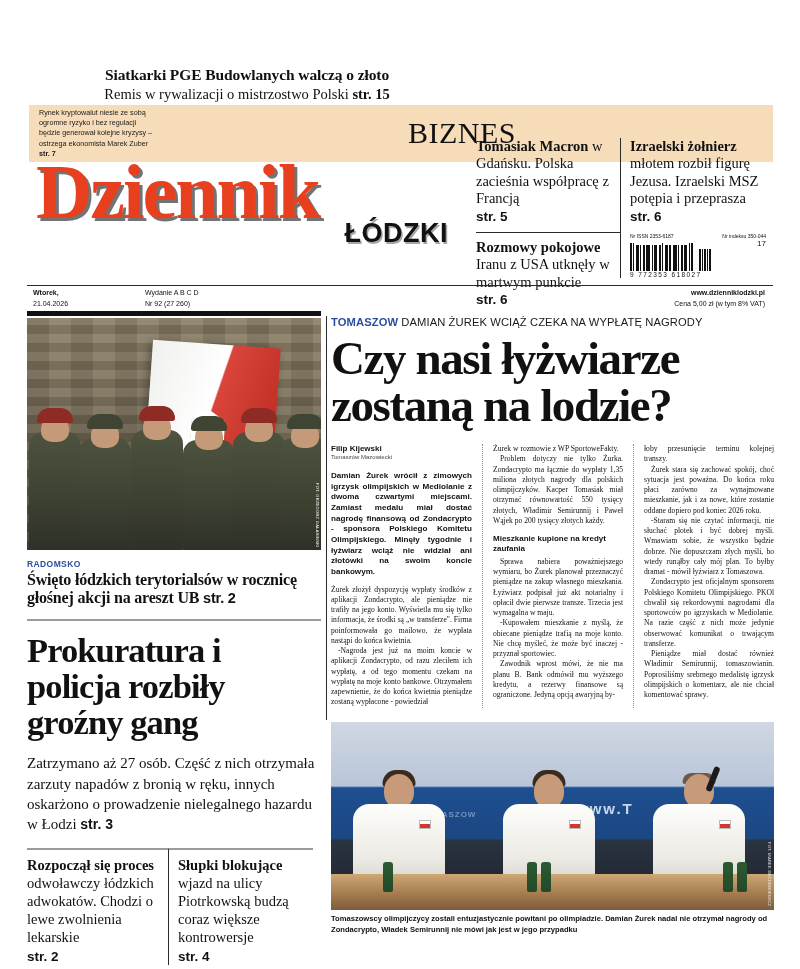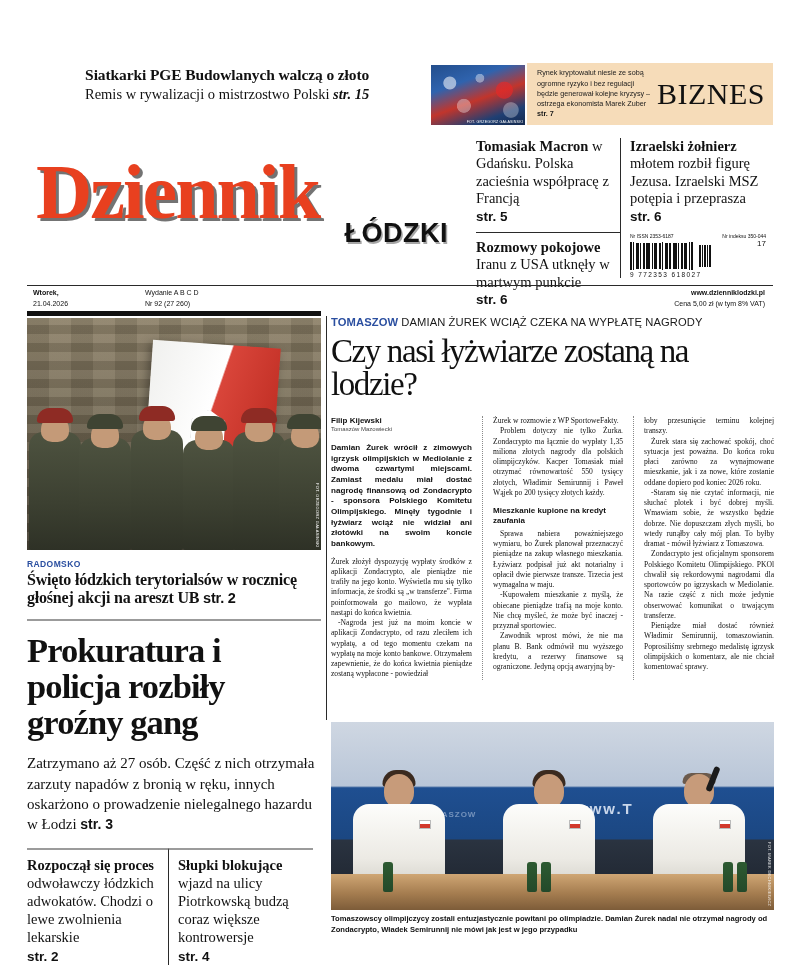--- a/index.html
+++ b/index.html
@@ -8,35 +8,35 @@
     background: #ffffff;
     font-family: "Liberation Serif", serif;
     color: #111111;
     overflow: hidden;
   }
   .page { position: relative; width: 800px; height: 969px; background:#fff; }
 
   
   .promo {
     position: absolute; left: 27px; top: 63px; width: 746px; height: 62px;
-    display: flex; align-items: stretch;
+    display: flex; align-items: stretch; flex-direction: column;
   }
   .promo-left {
     width: 440px; padding-top: 3px; text-align: center;
     display: flex; flex-direction: column; justify-content: flex-start;
   }
   .promo-l1 {
     font-family: "Liberation Serif", serif;
     font-weight: 700; font-size: 15.5px; letter-spacing: -0.1px; line-height: 1.15;
   }
   .promo-l2 {
     font-family: "Liberation Serif", serif;
     font-size: 14.5px; line-height: 1.25; margin-top: 1px;
   }
-  .promo-l2 b { font-weight: 700; font-style: italic; }
+  .promo-l2 b { font-weight: 700; }
   .promo-photo {
     width: 103px; margin-left: 4px; margin-top: 2px;
     background: linear-gradient(160deg,#234e8c 0%,#2f63ae 30%,#c1352c 55%,#1f3f73 80%,#14294d 100%);
     position: relative; overflow: hidden;
   }
   .promo-photo::after{
     content:""; position:absolute; inset:0;
     background:
       radial-gradient(circle at 20% 30%, rgba(255,255,255,.55) 0 7%, transparent 8%),
       radial-gradient(circle at 52% 22%, rgba(255,255,255,.40) 0 6%, transparent 7%),
@@ -93,21 +93,21 @@
   .tcol-a { width: 144px; padding-right: 8px; }
   .tcol-b { width: 146px; padding-left: 9px; border-left: 1px solid #2a2a2a; }
   .teaser-sep { border-top: 1px solid #2a2a2a; margin: 7px 0 6px 0; width: 144px; }
 
   
   .barcode-box { width: 146px; padding-left: 9px; border-left: 1px solid #2a2a2a; padding-top: 8px;}
   .barcode-meta {
     display: flex; justify-content: space-between;
     font-family: "Liberation Sans", sans-serif; font-size: 5px; color: #111; margin-bottom: 2px;
   }
-  .barcode-strip { display: flex; align-items: center; height: 30px; gap: 0; position: relative;}
+  .barcode-strip { display: flex; align-items: flex-end; height: 30px; gap: 0; position: relative;}
   .bc { background: #111; }
   .bc-num {
     font-family: "Liberation Sans", sans-serif; font-size: 6.5px; letter-spacing: 1.4px;
     margin-top: 0px;
   }
   .bc-small { position:absolute; right:0; top:-2px; font-family:"Liberation Sans",sans-serif; font-size:8px;}
 
   
   .infobar {
     position: absolute; left: 27px; top: 285px; width: 746px; height: 26px;
@@ -207,22 +207,22 @@
   .mainart { position: absolute; left: 331px; top: 316px; width: 443px; }
   .vrule-main {
     position: absolute; left: 326px; top: 316px; width: 1px; height: 404px; background: #2a2a2a;
   }
   .finanse-line {
     font-family: "Liberation Sans", sans-serif; font-size: 11.2px; letter-spacing: 0.1px;
     color: #1a1a1a; padding-bottom: 4px;
   }
   .finanse-line .tag { font-weight: 700; color: #2b4fa0; }
   .main-head {
-    font-family: "Liberation Serif", serif; font-weight: 400;
-    font-size: 33px; line-height: 1.0; letter-spacing: -1.4px; margin-top: 3px;
+    font-family: "Liberation Serif", serif; font-weight: 700;
+    font-size: 47px; line-height: 1.0; letter-spacing: -1.4px; margin-top: 3px;
   }
   .cols { display: flex; margin-top: 15px; }
   .col { width: 141px; font-family: "Liberation Serif", serif; }
   .col + .col { margin-left: 10px; padding-left: 10px; border-left: 1px dotted #8a8a8a; }
   .byline-name { font-family: "Liberation Sans", sans-serif; font-weight: 700; font-size: 8px; }
   .byline-city { font-family: "Liberation Sans", sans-serif; font-size: 6px; color:#444; margin-top:1px;}
   .lead-bold {
     font-family: "Liberation Sans", sans-serif; font-weight: 700;
     font-size: 8.1px; line-height: 1.32; text-align: justify; margin-top: 11px;
   }

